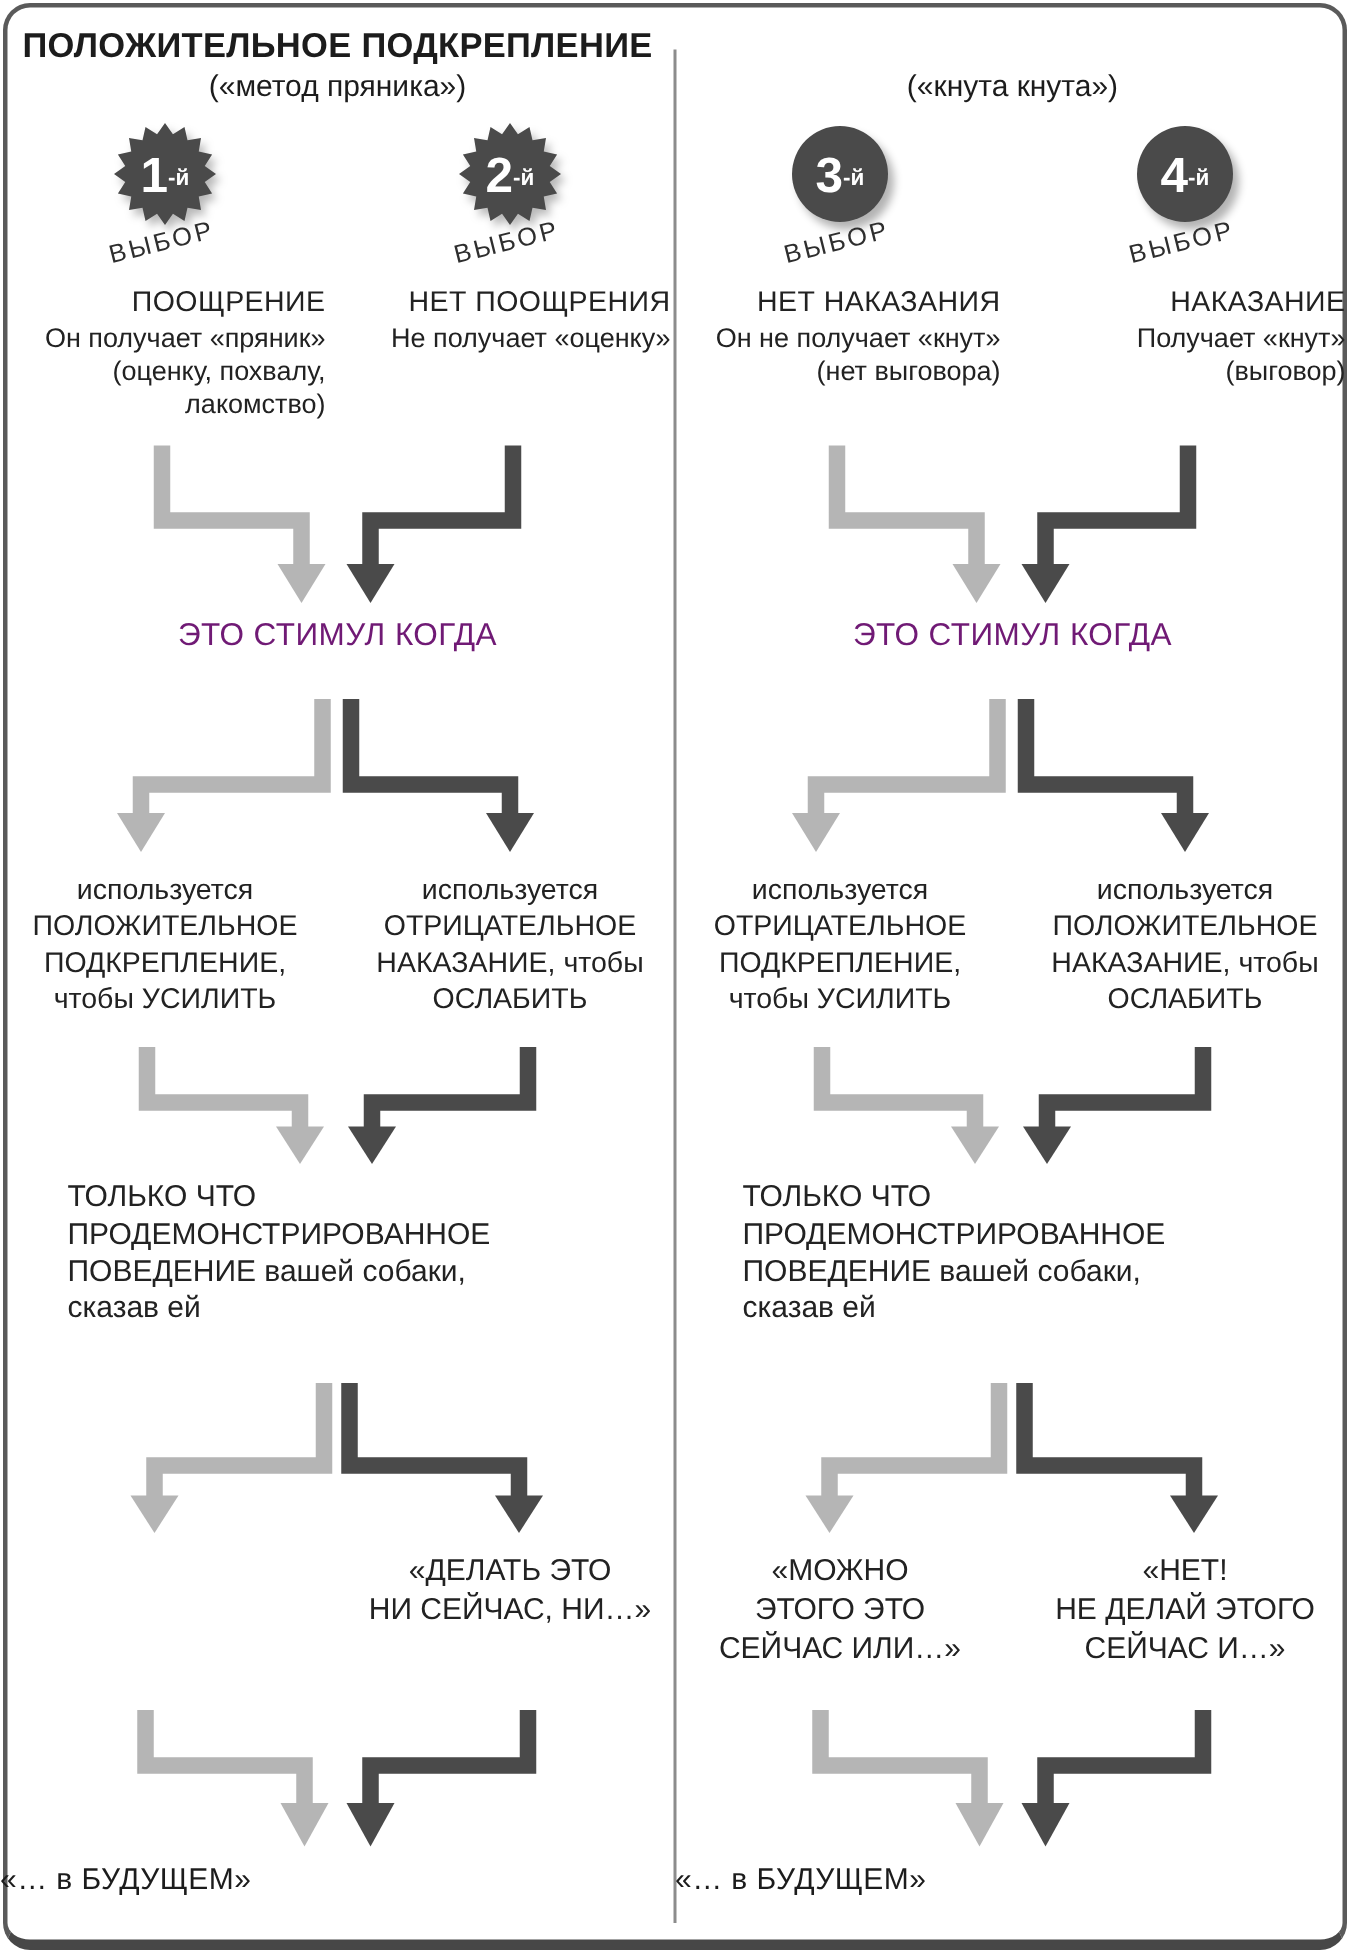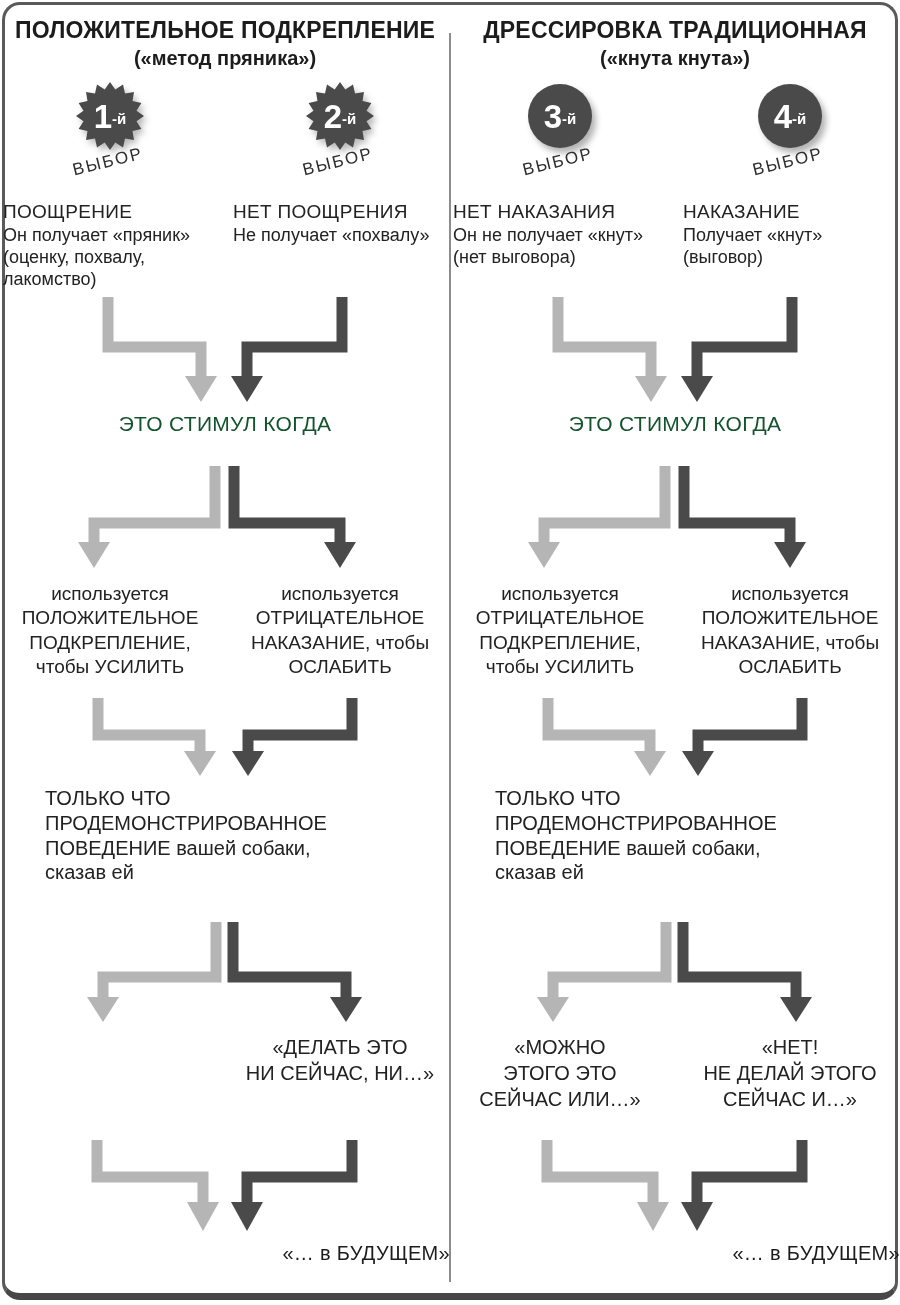--- a/index.html
+++ b/index.html
@@ -20,21 +20,21 @@
   .col{position:absolute;top:0;width:450px;height:1300px;}
   .col-left{left:0;}
   .col-right{left:450px;}
 
   .title{
     position:absolute;top:17px;left:0;width:100%;text-align:center;
     font-size:23px;font-weight:bold;color:#1c1c1c;letter-spacing:.2px;
   }
   .subtitle{
     position:absolute;top:47px;left:0;width:100%;text-align:center;
-    font-size:20px;font-weight:bold;color:#1c1c1c;
+    font-size:20px;font-weight:normal;color:#1c1c1c;
   }
 
   .badge{position:absolute;width:72px;height:72px;top:80px;}
   .badge-a{left:74px;}
   .badge-b{left:304px;}
   .burst{width:72px;height:72px;display:block;fill:#4a4a4a;
     filter:drop-shadow(3px 4px 3px rgba(0,0,0,.28));}
   .circle-shape{
     position:absolute;left:4px;top:4px;width:64px;height:64px;border-radius:50%;
     background:#4a4a4a;box-shadow:4px 5px 6px rgba(0,0,0,.3);
@@ -49,47 +49,47 @@
     position:absolute;top:152px;width:100px;text-align:center;
     font-size:17px;color:#2e2e2e;letter-spacing:2px;
     transform:rotate(-14deg);transform-origin:center;
   }
   .vybor-a{left:58px;}
   .vybor-b{left:288px;}
 
   .sub-l{left:3px;width:214px;}
   .sub-r{left:233px;width:214px;}
 
-  .choice{position:absolute;top:200px;text-align:left;line-height:1.24;}
+  .choice{position:absolute;top:190px;text-align:right;line-height:1.24;}
   .choice-head{font-size:19px;letter-spacing:.3px;}
   .choice-line{font-size:18px;}
 
   .arrowzone{position:absolute;left:0;width:450px;display:block;}
   .zA{top:295px;height:110px;}
   .zB{top:460px;height:112px;}
   .zC{top:696px;height:84px;}
   .zD{top:918px;height:108px;}
   .zE{top:1138px;height:96px;}
   .lt{stroke:#b5b5b5;fill:none;stroke-width:11;}
   .dk{stroke:#4a4a4a;fill:none;stroke-width:11;}
   .ltf{fill:#b5b5b5;}
   .dkf{fill:#4a4a4a;}
 
   .stimulus{
     position:absolute;top:412px;left:0;width:100%;text-align:center;
-    font-size:21px;color:#14532d;letter-spacing:.3px;
+    font-size:21px;color:#701a75;letter-spacing:.3px;
   }
   .usage{position:absolute;top:582px;text-align:center;font-size:19px;line-height:1.28;}
   .behavior{
     position:absolute;top:786px;left:45px;width:360px;text-align:left;
     font-size:20px;line-height:1.24;
   }
   .quote{position:absolute;top:1034px;text-align:center;font-size:20px;line-height:1.3;}
   .future{
-    position:absolute;top:1242px;left:0;width:100%;text-align:right;
+    position:absolute;top:1242px;left:0;width:100%;text-align:left;
     font-size:20px;color:#1c1c1c;letter-spacing:.3px;
   }
 </style>
 </head>
 <body>
 
 <svg width="0" height="0" style="position:absolute">
   <defs>
     <polygon id="burst" points="70,36 62.5,41.3 67.4,49 58.5,51 60,60 51,58.5 49,67.4 41.3,62.5 36,70 30.7,62.5 23,67.4 21,58.5 12,60 13.5,51 4.6,49 9.5,41.3 2,36 9.5,30.7 4.6,23 13.5,21 12,12 21,13.5 23,4.6 30.7,9.5 36,2 41.3,9.5 49,4.6 51,13.5 60,12 58.5,21 67.4,23 62.5,30.7"></polygon>
   </defs>
@@ -125,21 +125,21 @@
   <div class="vybor vybor-b">ВЫБОР</div>
 
   <div class="choice sub-l">
     <div class="choice-head">ПООЩРЕНИЕ</div>
     <div class="choice-line">Он получает «пряник»</div>
     <div class="choice-line">(оценку, похвалу,</div>
     <div class="choice-line">лакомство)</div>
   </div>
   <div class="choice sub-r">
     <div class="choice-head">НЕТ ПООЩРЕНИЯ</div>
-    <div class="choice-line">Не получает «похвалу»</div>
+    <div class="choice-line">Не получает «оценку»</div>
   </div>
 
   <svg class="arrowzone zA" viewBox="0 0 450 110">
     <path class="lt" d="M108,2 V52 H201 V84"></path>
       <polygon class="ltf" points="185,81 217,81 201,107"></polygon>
     <path class="dk" d="M342,2 V52 H247 V84"></path>
       <polygon class="dkf" points="231,81 263,81 247,107"></polygon>
   </svg>
 
   <div class="stimulus">ЭТО СТИМУЛ КОГДА</div>
@@ -194,21 +194,20 @@
     <path class="lt" d="M97,2 V39 H203 V66"></path>
       <polygon class="ltf" points="187,64 219,64 203,93"></polygon>
     <path class="dk" d="M352,2 V39 H247 V66"></path>
       <polygon class="dkf" points="231,64 263,64 247,93"></polygon>
   </svg>
 
   <div class="future">«… в БУДУЩЕМ»</div>
 </div>
 
 <div class="col col-right">
-  <div class="title">ДРЕССИРОВКА ТРАДИЦИОННАЯ</div>
   <div class="subtitle">(«кнута кнута»)</div>
 
   <div class="badge badge-a">
     <div class="circle-shape"></div>
     <span class="badge-num">
         <span class="num">3</span>
         <span class="suf">-й</span>
       </span>
   </div>
   <div class="vybor vybor-a">ВЫБОР</div>

